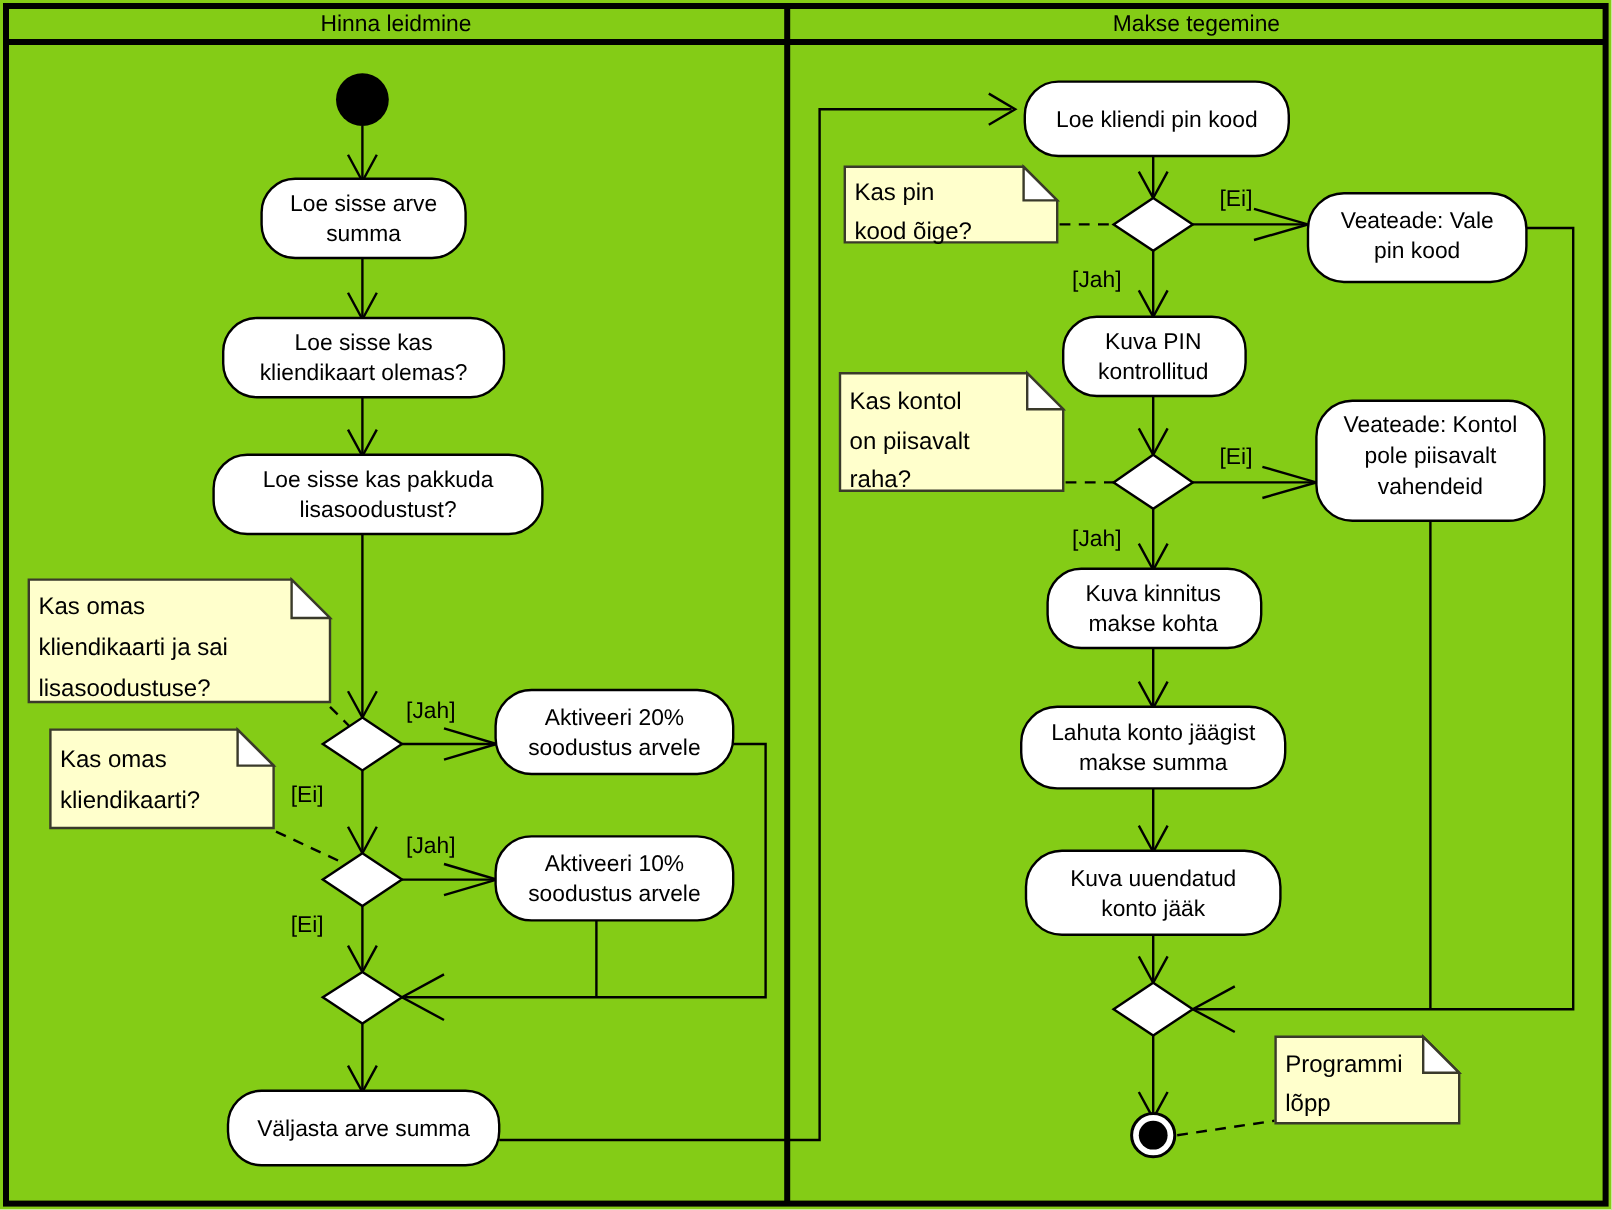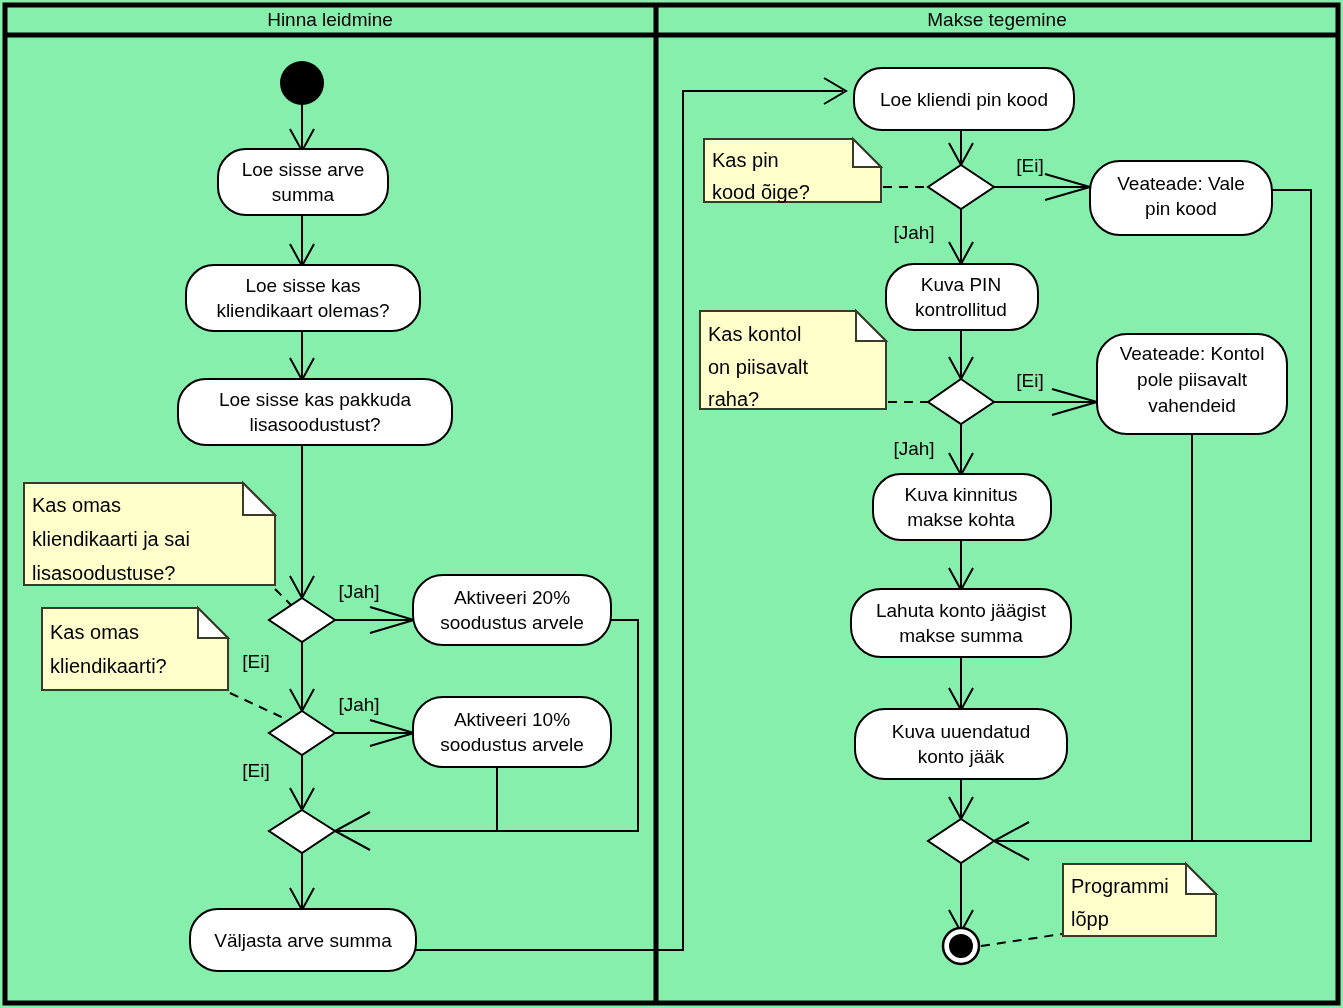--- a/index.html
+++ b/index.html
@@ -8,21 +8,21 @@
     padding: 0;
     background: #ffffff;
   }
   body {
     font-family: "Liberation Sans", sans-serif;
   }
   #canvas {
     position: relative;
     width: 1343px;
     height: 1008px;
-    background: #86efac;
+    background: #84cc16;
     overflow: hidden;
   }
   svg#diagram {
     position: absolute;
     left: 0;
     top: 0;
     width: 1343px;
     height: 1008px;
   }
   .lane-frame {

